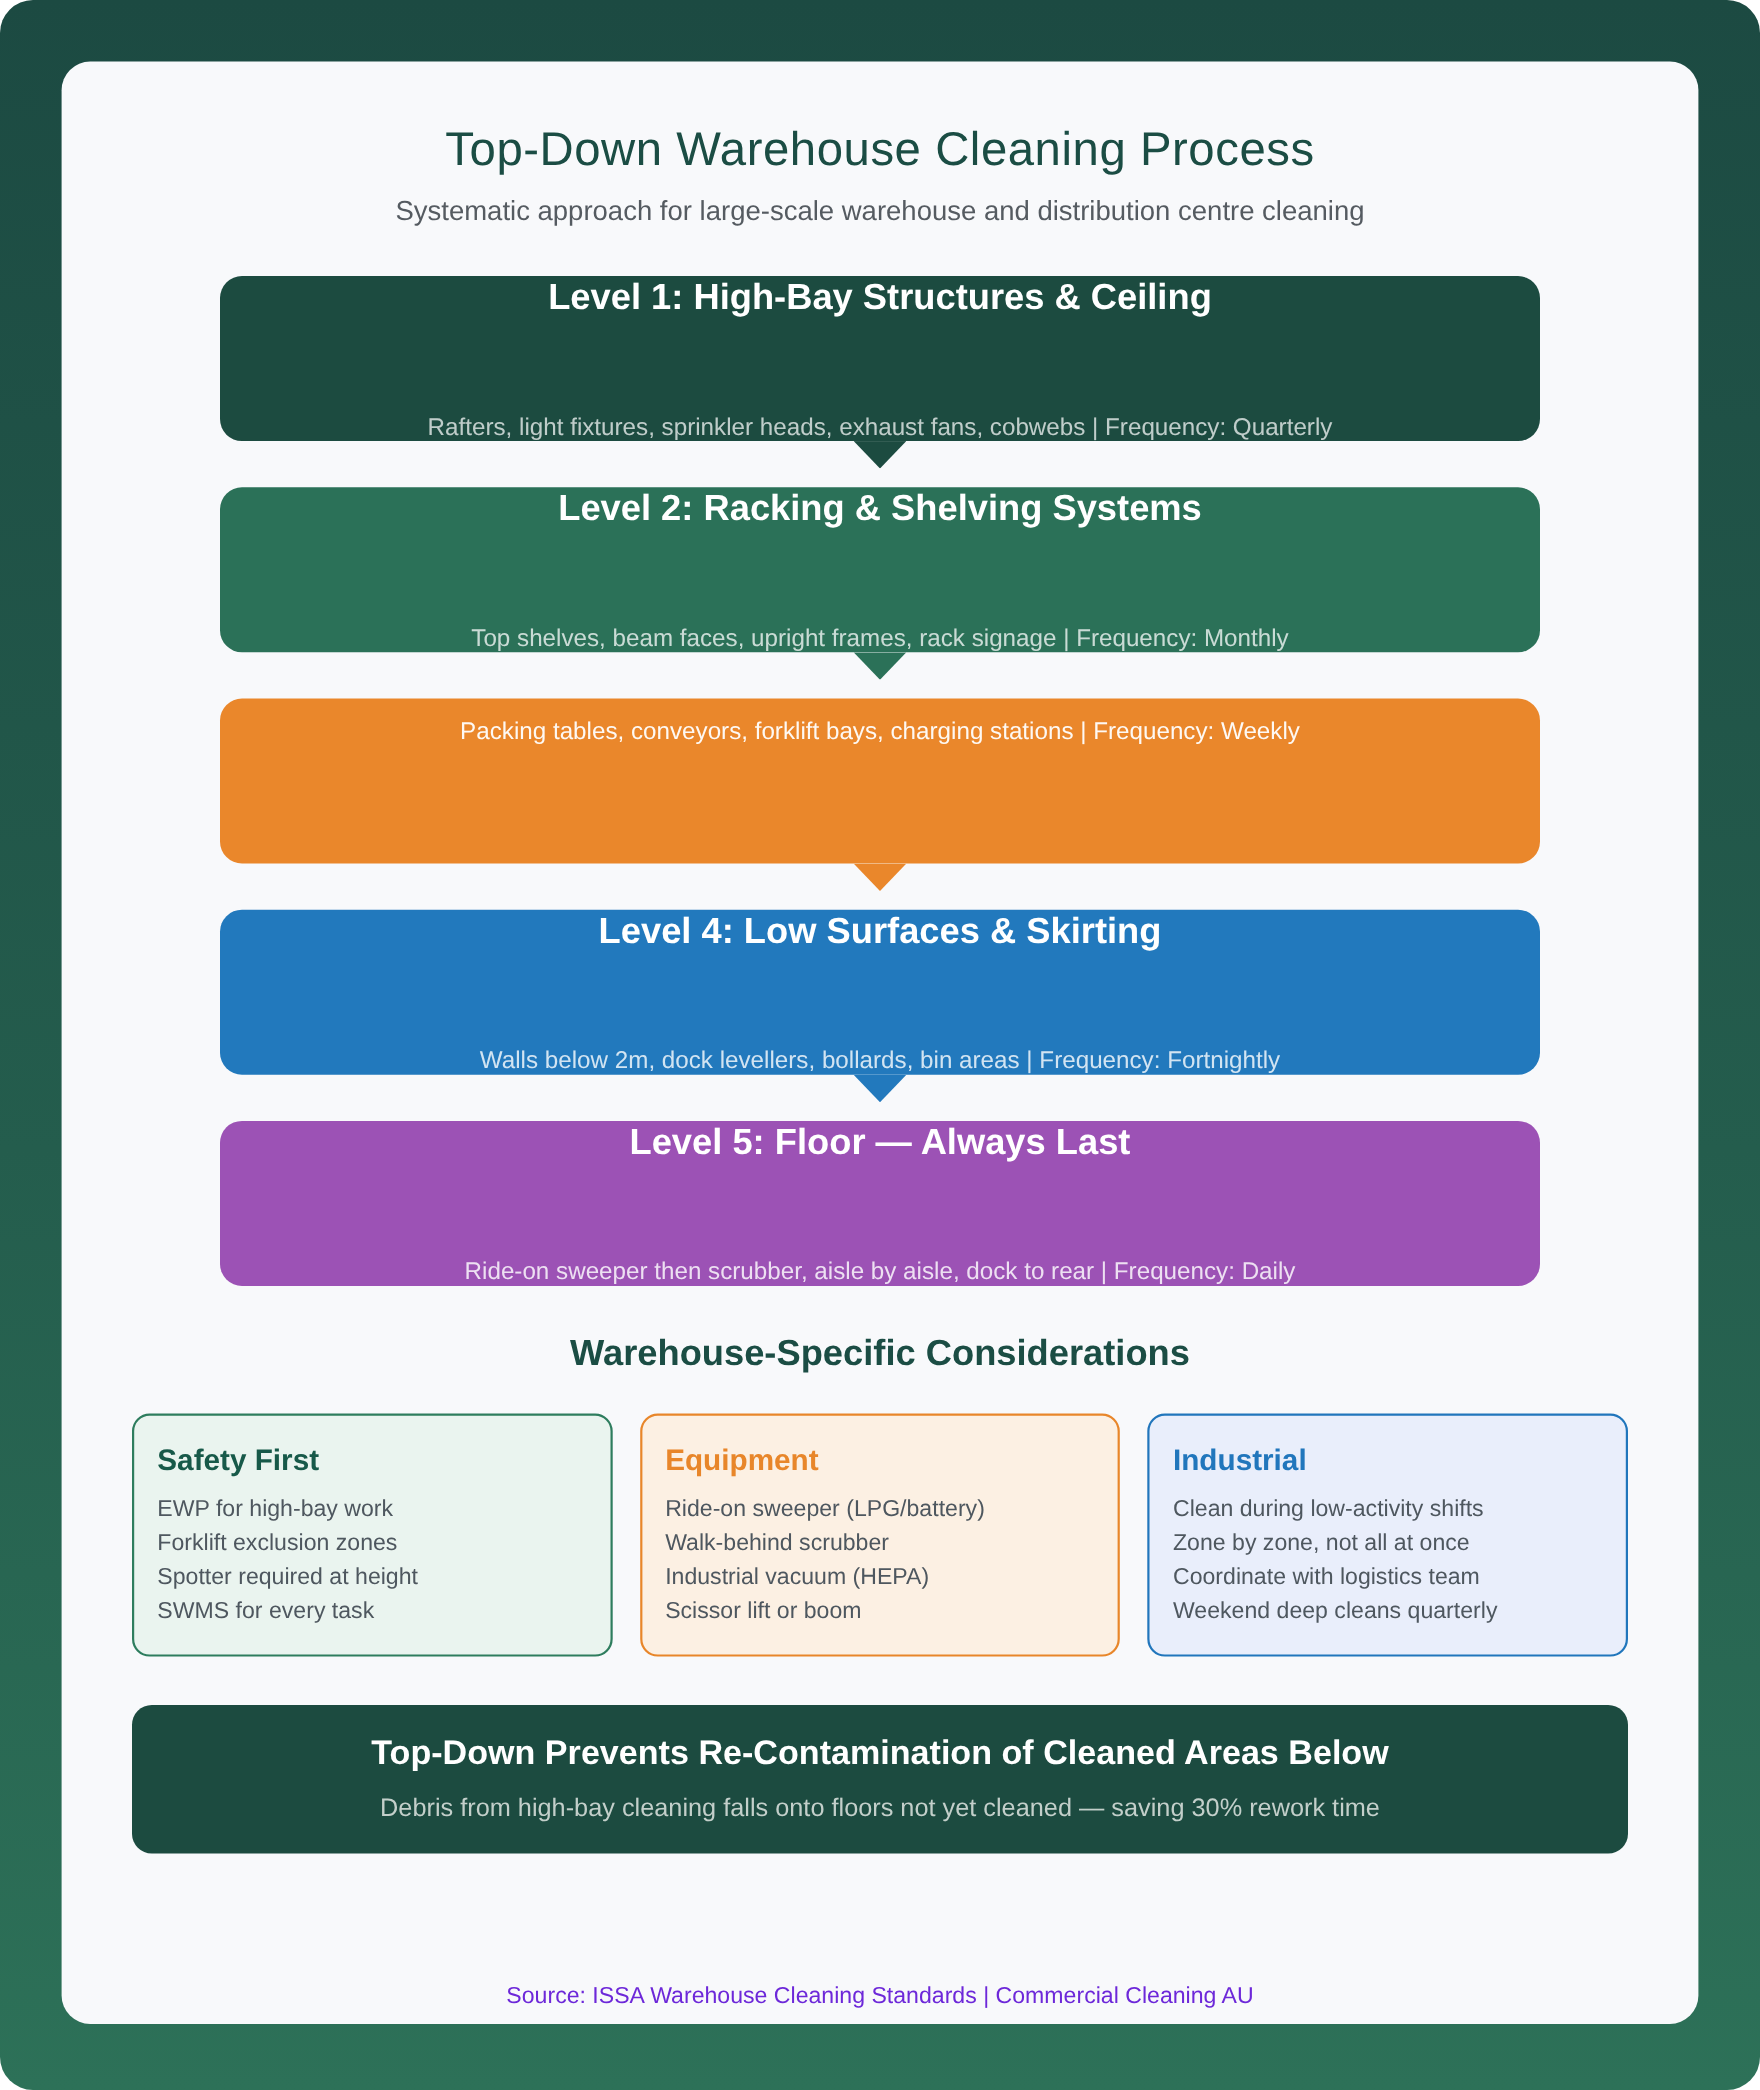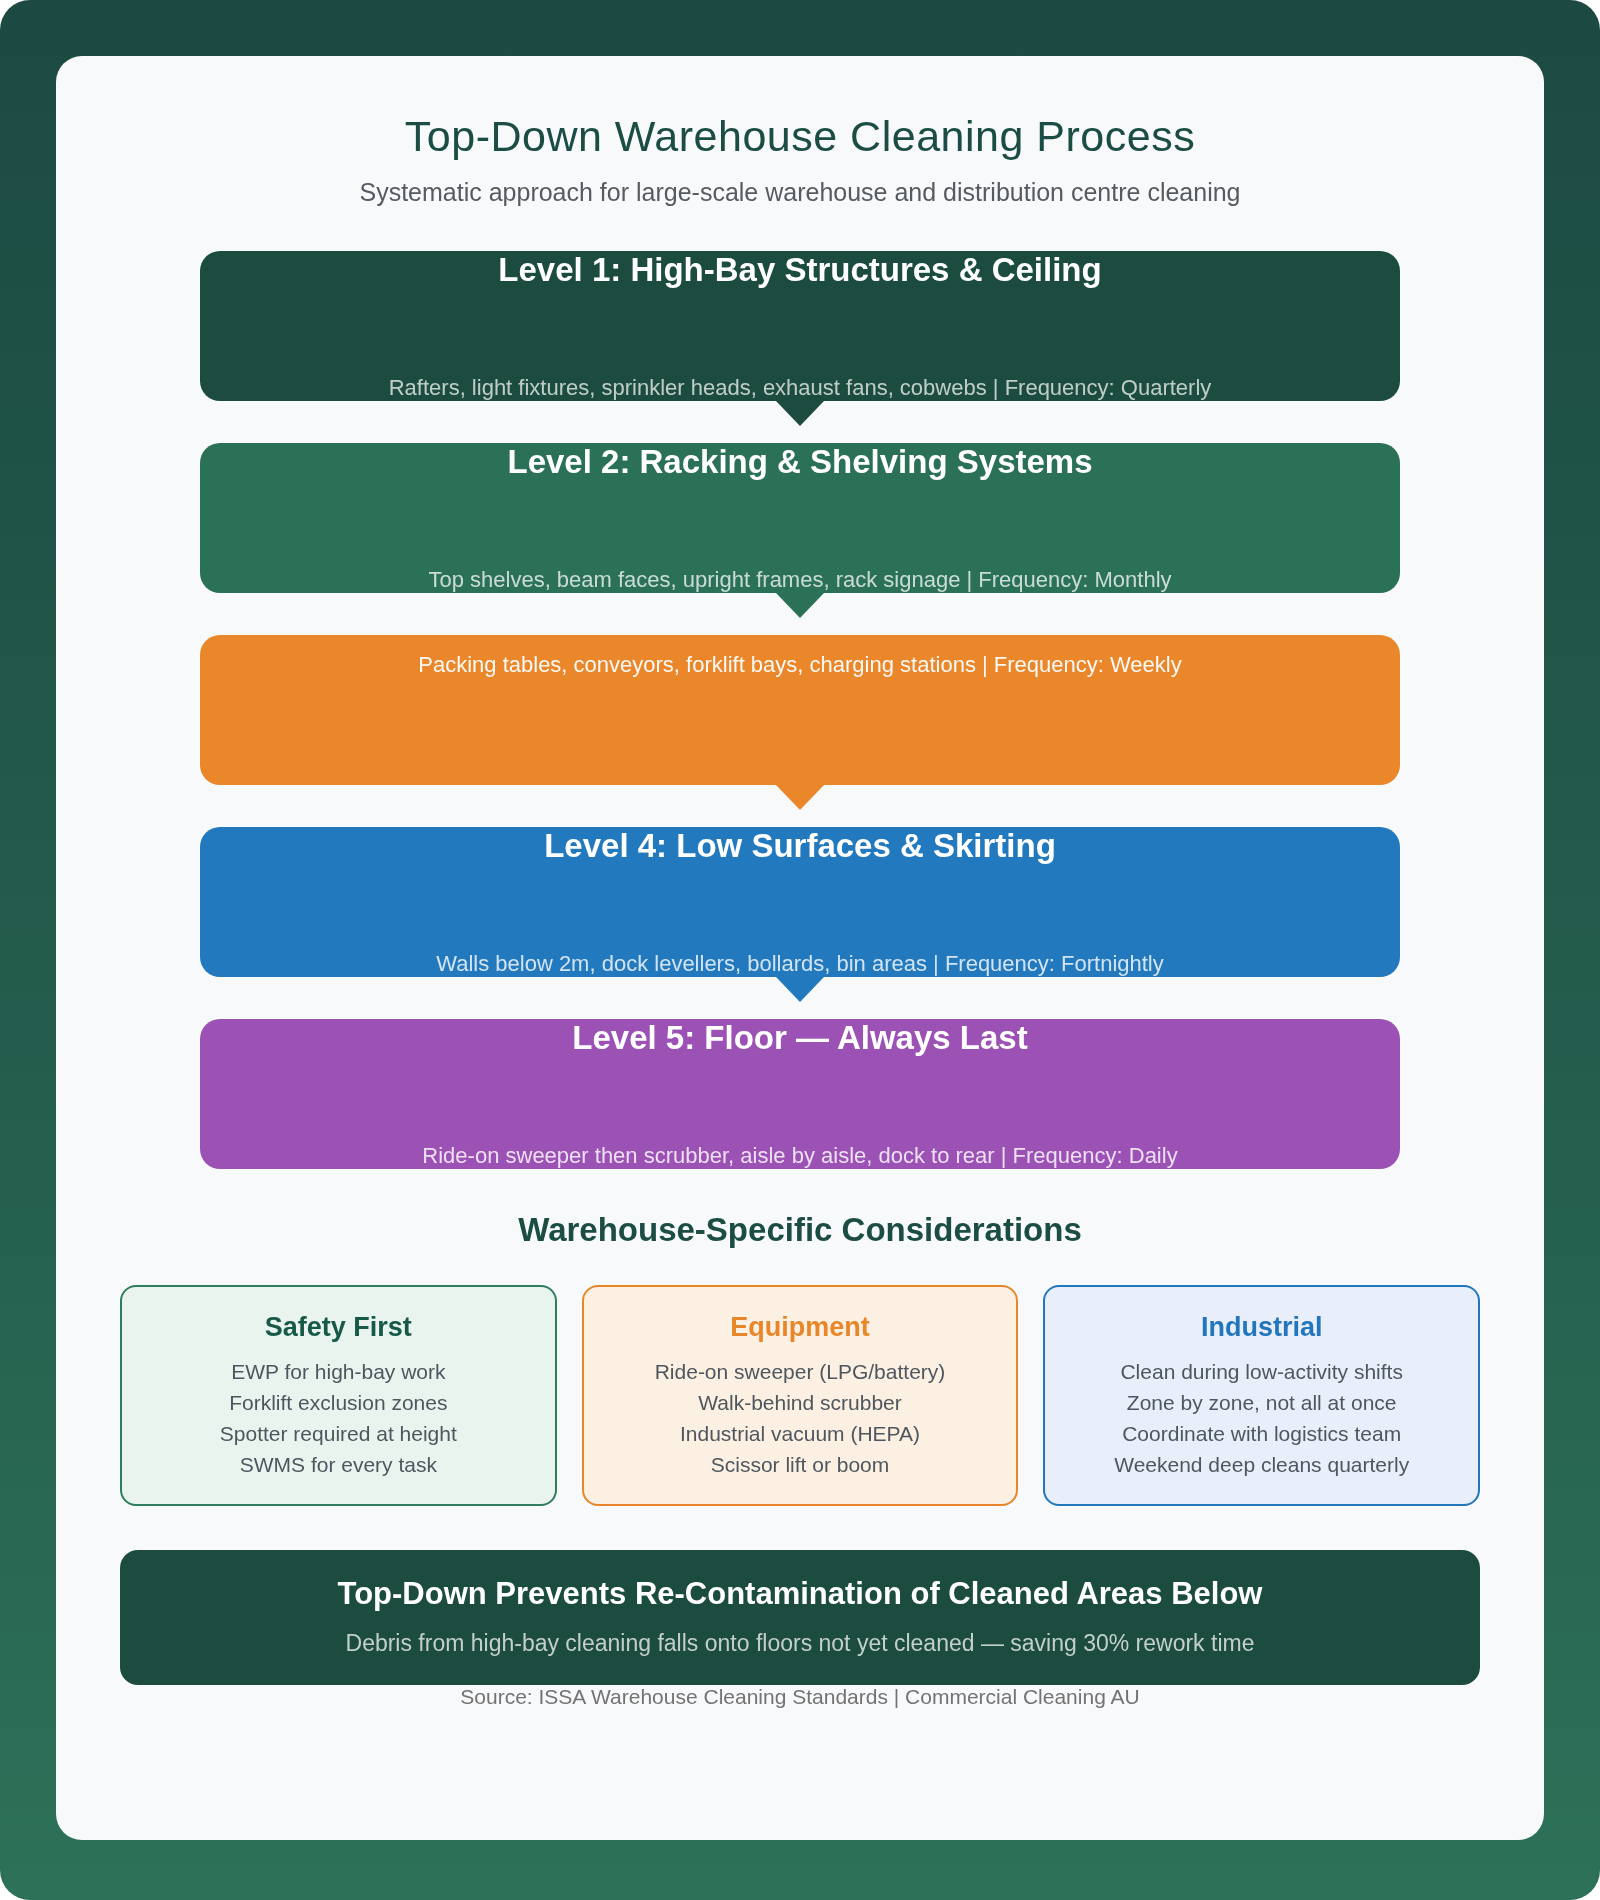--- a/index.html
+++ b/index.html
@@ -56,39 +56,40 @@
     text-align:center;
     font-size:33px;
     font-weight:bold;
     color:#1B4D44;
   }
   .cards { width:1360px; margin:36px auto 0; display:flex; gap:25px; }
   .ccard {
     flex:1;
     border:2px solid;
     border-radius:16px;
-    padding:25px 10px 24px;
-    text-align:center;
+    padding:25px 21px 24px;
+    text-align:left;
   }
   .ccard-title { font-size:27px; font-weight:bold; margin-bottom:13px; }
   .ccard-item { font-size:21px; color:#4E575F; line-height:31px; }
   .banner {
     width:1360px;
     margin:44px auto 0;
     border-radius:18px;
     background:#1C4B40;
     text-align:center;
     padding:26px 20px 28px;
   }
   .banner-title { font-size:31px; font-weight:bold; color:#ffffff; }
   .banner-sub { margin-top:18px; font-size:23px; color:#C3CFCA; }
   .footer {
+    margin-top:118px;
     text-align:center;
     font-size:21px;
-    color:#737373;
+    color:#6d28d9;
   }
 </style>
 </head>
 <body>
 
 <div class="bg"></div>
 
 <div class="sheet">
 
   <div class="title">Top-Down Warehouse Cleaning Process</div>

